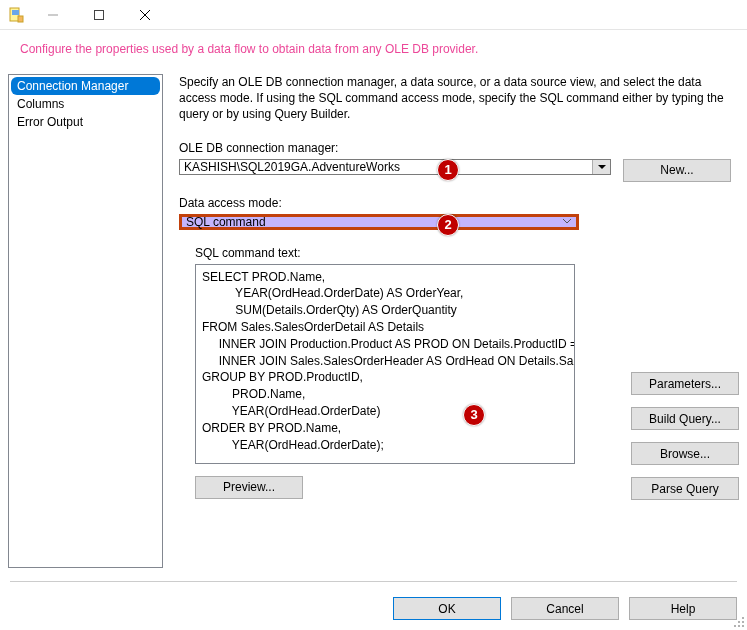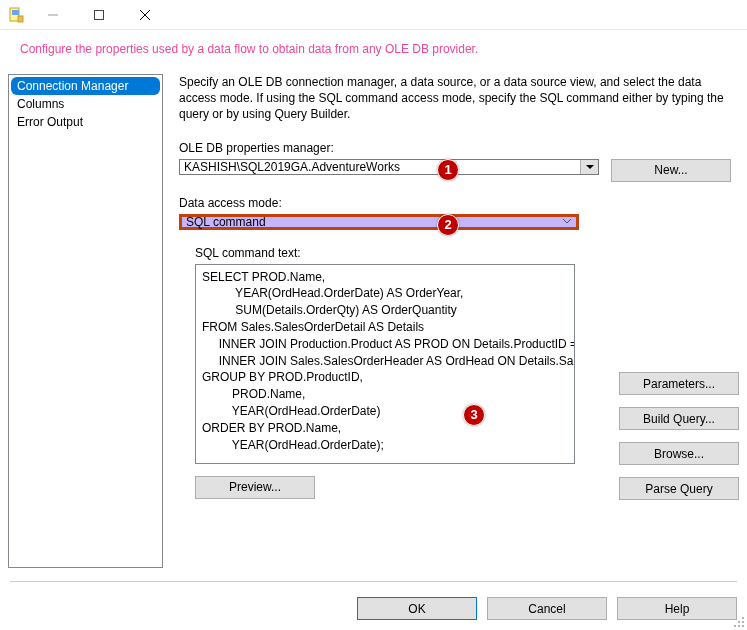--- a/index.html
+++ b/index.html
@@ -15,21 +15,21 @@
   .sidebar .item { padding:2px 6px; cursor:default;border-radius:6px; }
   .sidebar .item.selected { background:#0078d7; color:#fff; }
   .main { flex:1; padding:0 8px 0 16px; position:relative; }
   .instr { line-height:1.35; margin-bottom:18px; }
   .lbl { display:block; margin-bottom:4px; }
   .row { display:flex; align-items:stretch; gap:12px; margin-bottom:14px; }
   .combo { flex:1; height:16px; border:1px solid #7a7a7a; background:#fff; display:flex; align-items:center; padding:0 4px; position:relative; }
   .combo.gray { background:#c4b5fd; border:3px solid #c2410c; }
   .combo .arrow { position:absolute; right:0; top:0; bottom:0; width:18px; display:flex; align-items:center; justify-content:center; border-left:1px solid #adadad; background:#e1e1e1; }
   .combo.gray .arrow { border:none; background:transparent; }
-  .btn { width:120px; height:23px; background:#e1e1e1; border:1px solid #adadad; display:flex; align-items:center; justify-content:center; cursor:default; }
+  .btn { width:108px; height:23px; background:#e1e1e1; border:1px solid #adadad; display:flex; align-items:center; justify-content:center; cursor:default; }
   .rightbtns { position:absolute; right:0px; top:298px; display:flex; flex-direction:column; gap:12px; }
   .sqlwrap { margin-left:16px; }
   .sqlbox { width:380px; height:200px; border:1px solid #828790; padding:4px 6px; overflow:auto; font-size:12px; line-height:1.4; white-space:pre; margin-bottom:12px; position:relative;}
   .bottombar { position:absolute; bottom:10px; right:10px; display:flex; gap:10px; }
   .bottombar .btn.ok { background:#e1e1e1; border-color:#0078d7; }
   .hr { border-top:1px solid #ccc; margin:0 10px 12px 10px; position:absolute; bottom:36px; left:0; right:0;}
   .badge { position:absolute; width:22px; height:22px; border-radius:50%; background:#c00000; color:#fff; font-weight:bold; display:flex; align-items:center; justify-content:center; font-size:13px; z-index:5; border:1px solid #fff; box-shadow:0 0 2px rgba(0,0,0,.4);}
   svg { display:block; }
   .resize-grip { position:absolute; right:2px; bottom:2px; width:12px; height:12px;}
 </style>
@@ -69,21 +69,21 @@
 <div class="content">
   <div class="sidebar">
     <div class="item selected">Connection Manager</div>
     <div class="item">Columns</div>
     <div class="item">Error Output</div>
   </div>
 
   <div class="main">
     <div class="instr">Specify an OLE DB connection manager, a data source, or a data source view, and select the data access mode. If using the SQL command access mode, specify the SQL command either by typing the query or by using Query Builder.</div>
 
-    <label class="lbl">OLE DB properties manager:</label>
+    <label class="lbl">OLE DB connection manager:</label>
     <div class="row" style="position:relative;">
       <div class="combo">
         <span>KASHISH\SQL2019GA.AdventureWorks</span>
         <span class="arrow">
           <svg width="8" height="4">
               <polygon points="0,0 8,0 4,4" fill="#000"></polygon>
             </svg>
         </span>
       </div>
       <div class="badge" style="left:258px; top:0px;">1</div>
@@ -110,21 +110,21 @@
           SUM(Details.OrderQty) AS OrderQuantity
 FROM Sales.SalesOrderDetail AS Details
      INNER JOIN Production.Product AS PROD ON Details.ProductID = PROD.ProductID
      INNER JOIN Sales.SalesOrderHeader AS OrdHead ON Details.SalesOrderID = OrdHead.SalesOrderID
 GROUP BY PROD.ProductID,
          PROD.Name,
          YEAR(OrdHead.OrderDate)
 ORDER BY PROD.Name,
          YEAR(OrdHead.OrderDate);</div>
       <div class="badge" style="left:268px; top:158px;">3</div>
-      <div class="btn" style="width:120px;text-align:right;">Preview...</div>
+      <div class="btn" style="width:108px;text-align:right;">Preview...</div>
     </div>
 
     <div class="rightbtns">
       <div class="btn">Parameters...</div>
       <div class="btn">Build Query...</div>
       <div class="btn">Browse...</div>
       <div class="btn">Parse Query</div>
     </div>
   </div>
 </div>

